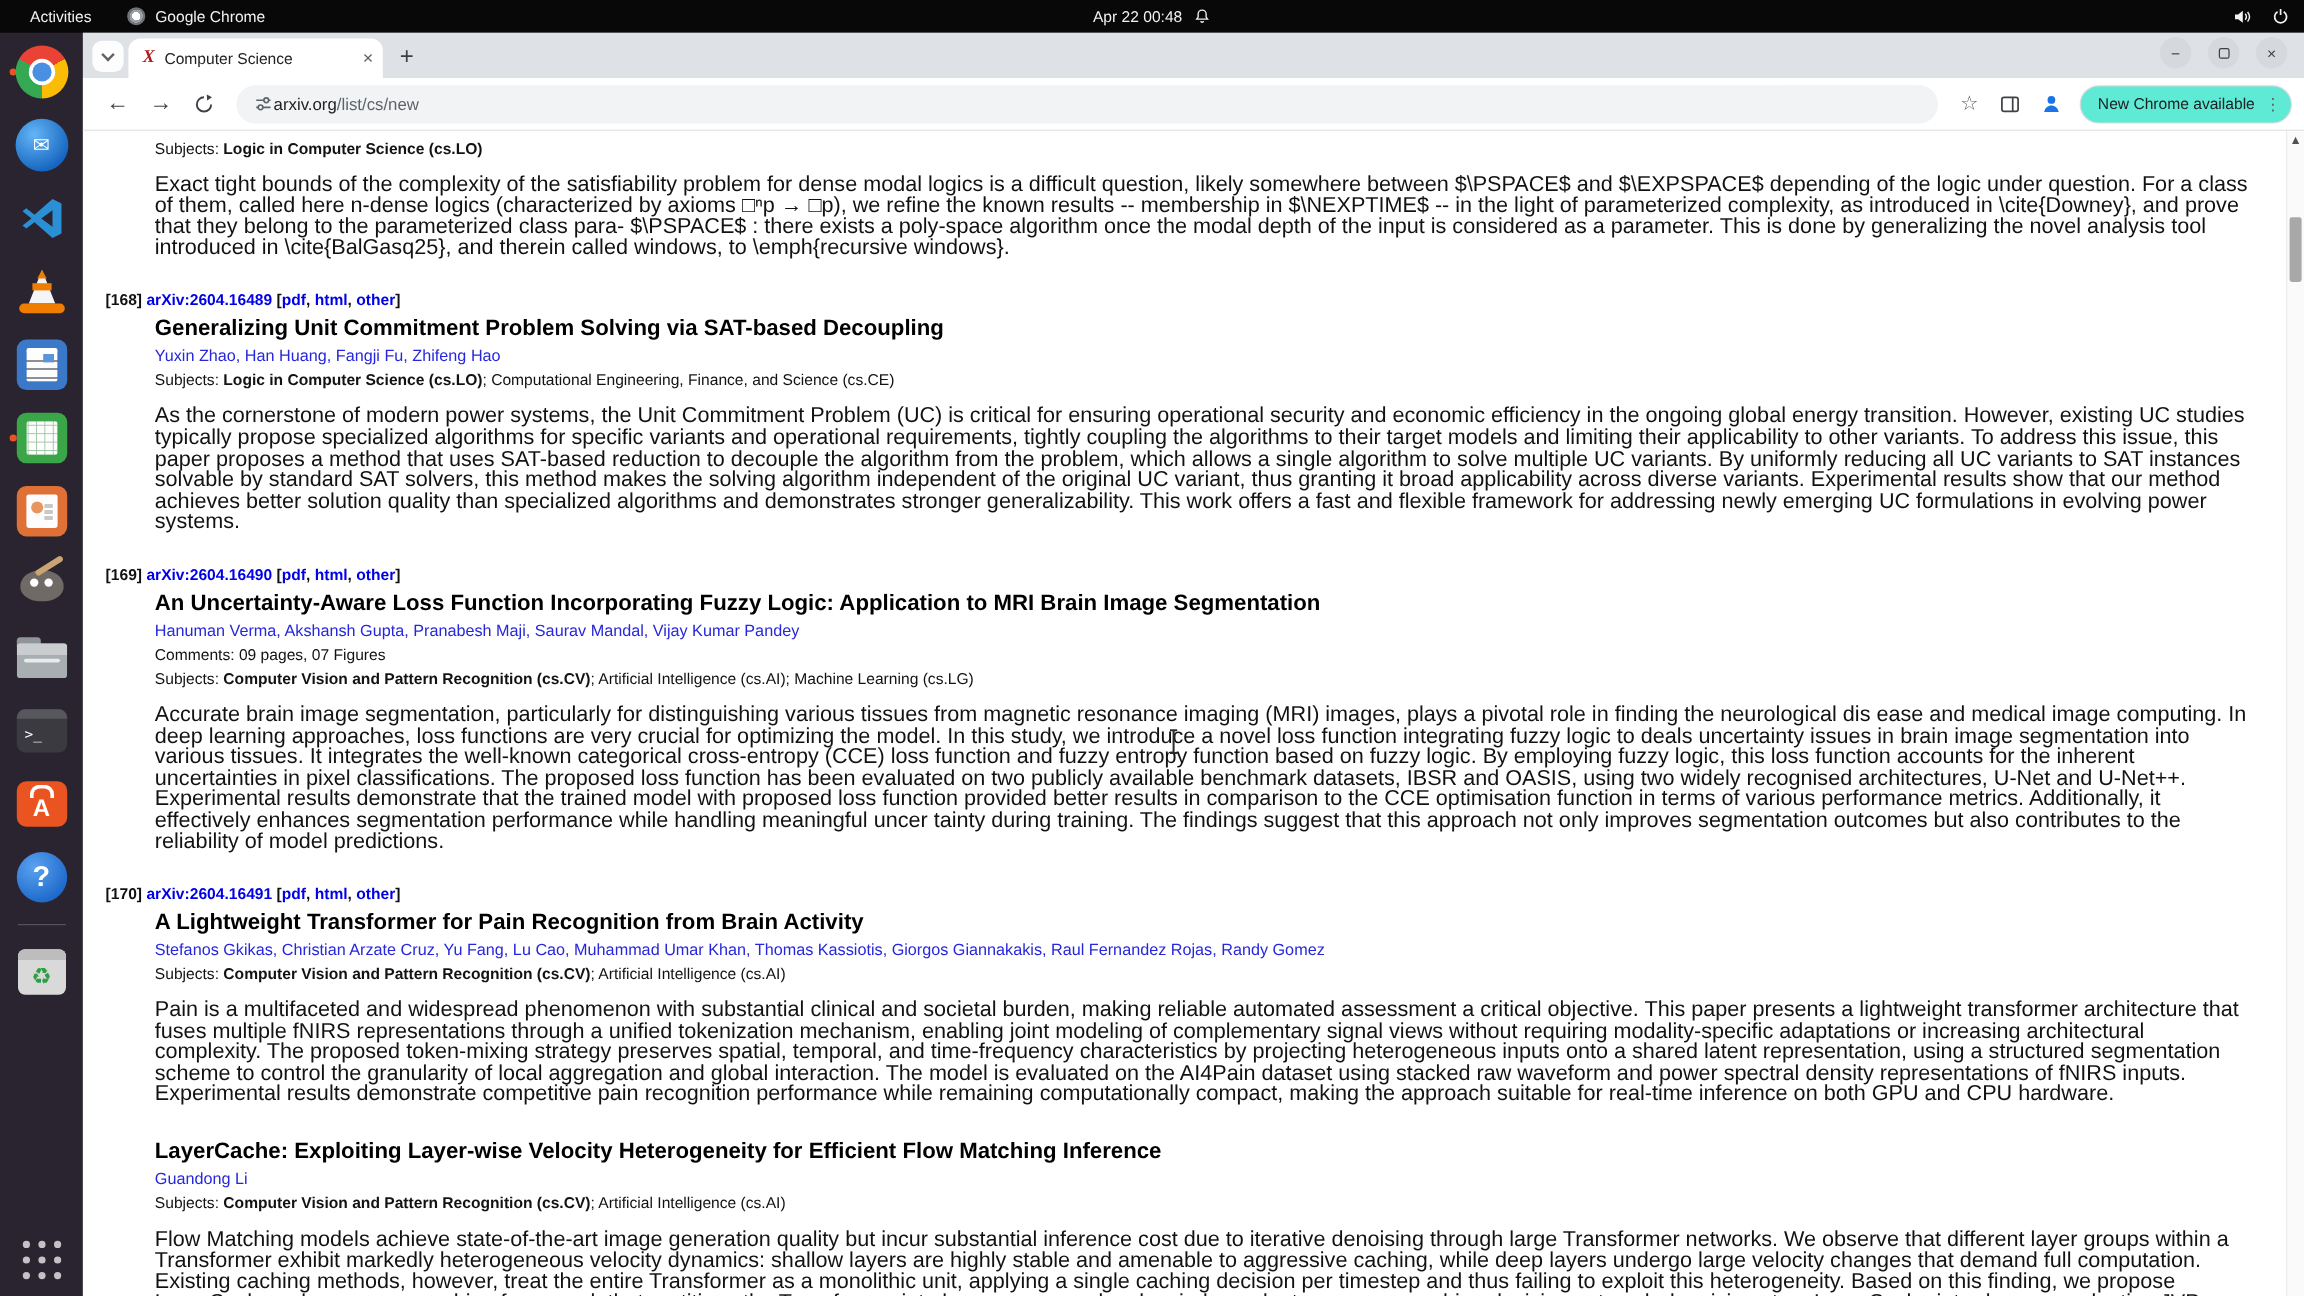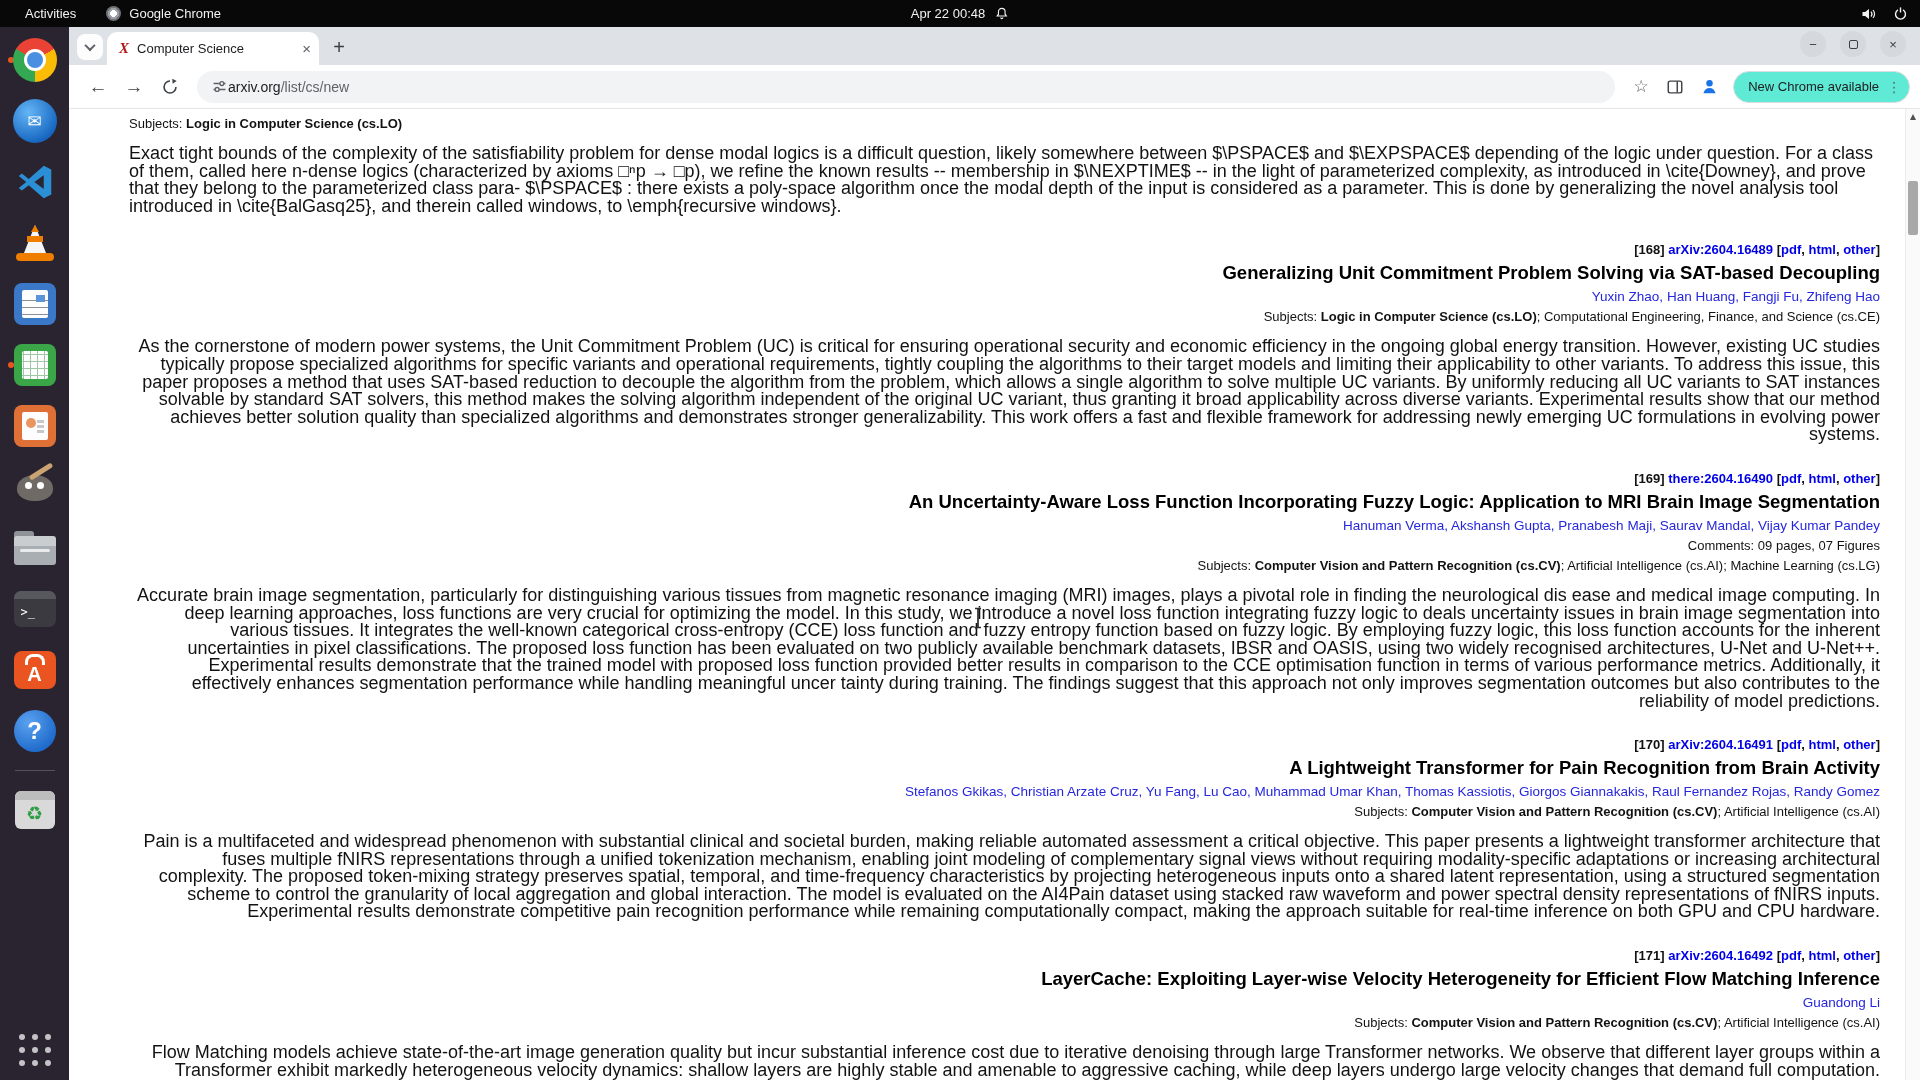--- a/index.html
+++ b/index.html
@@ -139,21 +139,21 @@
 
   
   .content { flex:1; background:#fff; position:relative; overflow:hidden;
     padding:6px 40px 0 19px; color:#121212; }
   .meta { font-size:13px; line-height:17px; margin-top:3px; }
   .meta .lbl { font-weight:normal; }
   .subj-primary { font-weight:bold; }
   .abstract { font-size:18px; line-height:17.6px; margin:13px 0 0 0; }
   .partial-block { margin-left:41px; }
   .partial-block .meta { margin-top:0; }
-  .entry { margin-top:26px;text-align:right; }
+  .entry { margin-top:26px; }
   .entry-head { font-size:13px; font-weight:bold; line-height:17px; }
   .idx { color:#111; }
   a.lnk { color:#0000e8; text-decoration:none; cursor:pointer; }
   .entry-head .sep, .entry-head .bracket { color:#111; }
   .entry-body { margin-left:41px; }
   .title { font-size:18.5px; font-weight:bold; color:#000; line-height:23px; margin-top:3px; }
   .authors { font-size:13.5px; color:#2626dd; margin-top:4px; line-height:17px; cursor:pointer; }
 
   
   .scroll-track { position:absolute; top:0; right:0; bottom:0; width:15px; background:#fafafa; border-left:1px solid #ececec; }
@@ -368,21 +368,21 @@
         <span class="lbl">Subjects:</span>
         <span class="subj-primary">Logic in Computer Science (cs.LO)</span><span>; Computational Engineering, Finance, and Science (cs.CE)</span>
       </div>
       <p class="abstract">As the cornerstone of modern power systems, the Unit Commitment Problem (UC) is critical for ensuring operational security and economic efficiency in the ongoing global energy transition. However, existing UC studies typically propose specialized algorithms for specific variants and operational requirements, tightly coupling the algorithms to their target models and limiting their applicability to other variants. To address this issue, this paper proposes a method that uses SAT-based reduction to decouple the algorithm from the problem, which allows a single algorithm to solve multiple UC variants. By uniformly reducing all UC variants to SAT instances solvable by standard SAT solvers, this method makes the solving algorithm independent of the original UC variant, thus granting it broad applicability across diverse variants. Experimental results show that our method achieves better solution quality than specialized algorithms and demonstrates stronger generalizability. This work offers a fast and flexible framework for addressing newly emerging UC formulations in evolving power systems.</p>
     </div>
   </div>
 
   <div class="entry">
     <div class="entry-head">
       <span class="idx">[169]</span>
-      <a class="lnk">there:2604.16490</a>
+      <a class="lnk">arXiv:2604.16490</a>
       <span class="bracket">[</span><a class="lnk">pdf</a><span class="sep">, </span><a class="lnk">html</a><span class="sep">, </span><a class="lnk">other</a><span class="bracket">]</span>
     </div>
     <div class="entry-body">
       <div class="title">An Uncertainty-Aware Loss Function Incorporating Fuzzy Logic: Application to MRI Brain Image Segmentation</div>
       <div class="authors">Hanuman Verma, Akshansh Gupta, Pranabesh Maji, Saurav Mandal, Vijay Kumar Pandey</div>
       <div class="meta">
         <span class="lbl">Comments:</span>
         <span>09 pages, 07 Figures</span>
       </div>
 
@@ -406,25 +406,20 @@
 
       <div class="meta">
         <span class="lbl">Subjects:</span>
         <span class="subj-primary">Computer Vision and Pattern Recognition (cs.CV)</span><span>; Artificial Intelligence (cs.AI)</span>
       </div>
       <p class="abstract">Pain is a multifaceted and widespread phenomenon with substantial clinical and societal burden, making reliable automated assessment a critical objective. This paper presents a lightweight transformer architecture that fuses multiple fNIRS representations through a unified tokenization mechanism, enabling joint modeling of complementary signal views without requiring modality-specific adaptations or increasing architectural complexity. The proposed token-mixing strategy preserves spatial, temporal, and time-frequency characteristics by projecting heterogeneous inputs onto a shared latent representation, using a structured segmentation scheme to control the granularity of local aggregation and global interaction. The model is evaluated on the AI4Pain dataset using stacked raw waveform and power spectral density representations of fNIRS inputs. Experimental results demonstrate competitive pain recognition performance while remaining computationally compact, making the approach suitable for real-time inference on both GPU and CPU hardware.</p>
     </div>
   </div>
 
   <div class="entry">
-    <div class="entry-head">
-      <span class="idx">[171]</span>
-      <a class="lnk">arXiv:2604.16492</a>
-      <span class="bracket">[</span><a class="lnk">pdf</a><span class="sep">, </span><a class="lnk">html</a><span class="sep">, </span><a class="lnk">other</a><span class="bracket">]</span>
-    </div>
     <div class="entry-body">
       <div class="title">LayerCache: Exploiting Layer-wise Velocity Heterogeneity for Efficient Flow Matching Inference</div>
       <div class="authors">Guandong Li</div>
 
       <div class="meta">
         <span class="lbl">Subjects:</span>
         <span class="subj-primary">Computer Vision and Pattern Recognition (cs.CV)</span><span>; Artificial Intelligence (cs.AI)</span>
       </div>
       <p class="abstract">Flow Matching models achieve state-of-the-art image generation quality but incur substantial inference cost due to iterative denoising through large Transformer networks. We observe that different layer groups within a Transformer exhibit markedly heterogeneous velocity dynamics: shallow layers are highly stable and amenable to aggressive caching, while deep layers undergo large velocity changes that demand full computation. Existing caching methods, however, treat the entire Transformer as a monolithic unit, applying a single caching decision per timestep and thus failing to exploit this heterogeneity. Based on this finding, we propose LayerCache, a layer-aware caching framework that partitions the Transformer into layer groups and makes independent, per-group caching decisions at each denoising step. LayerCache introduces an adaptive JVP span K selection mechanism that leverages per-group stability measurements to balance estimation accuracy and computational savings. We formulate a three-dimensional scheduling problem over timesteps, layer groups, and JVP span, and solve it with a greedy budget allocation algorithm. On Qwen-Image (1024x1024, 50 steps), LayerCache achieves PSNR 37.46 dB (+5.38 dB over MeanCache), SSIM 0.9834, and LPIPS 0.0178 (a 70% reduction over MeanCache) at 1.37x speedup, dominating all prior caching methods on the quality-speed Pareto frontier.</p>
     </div>

